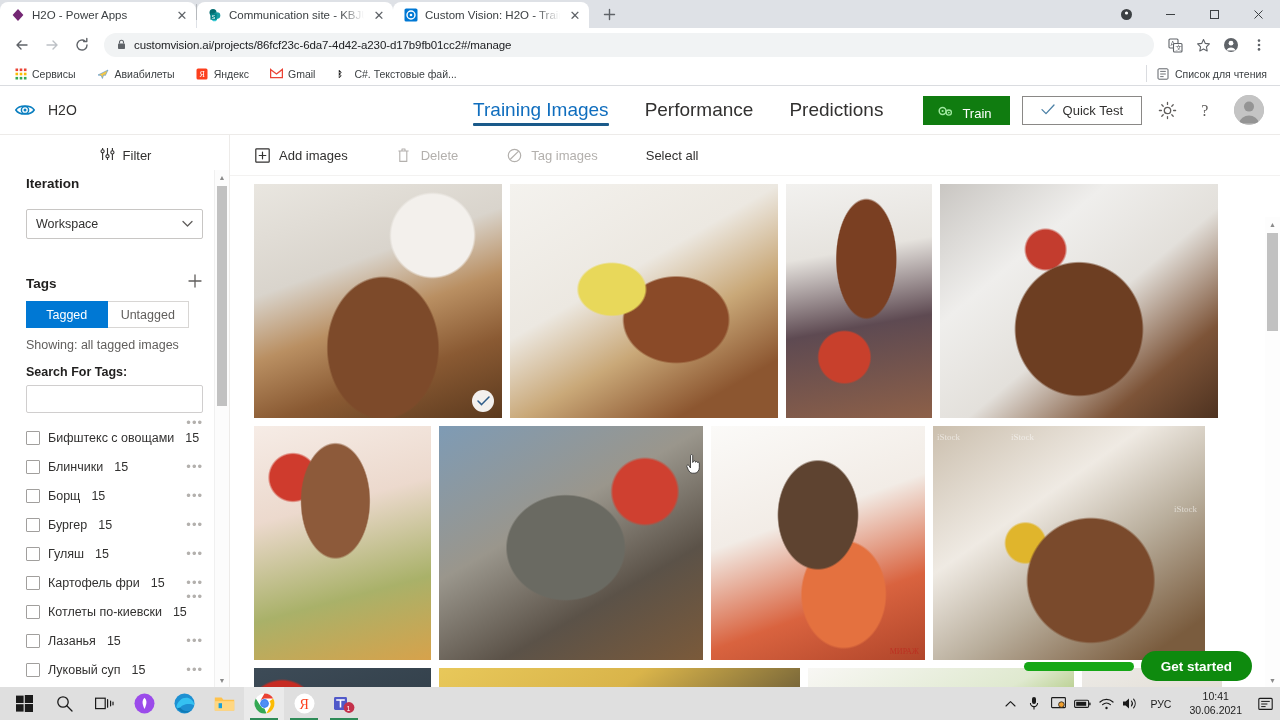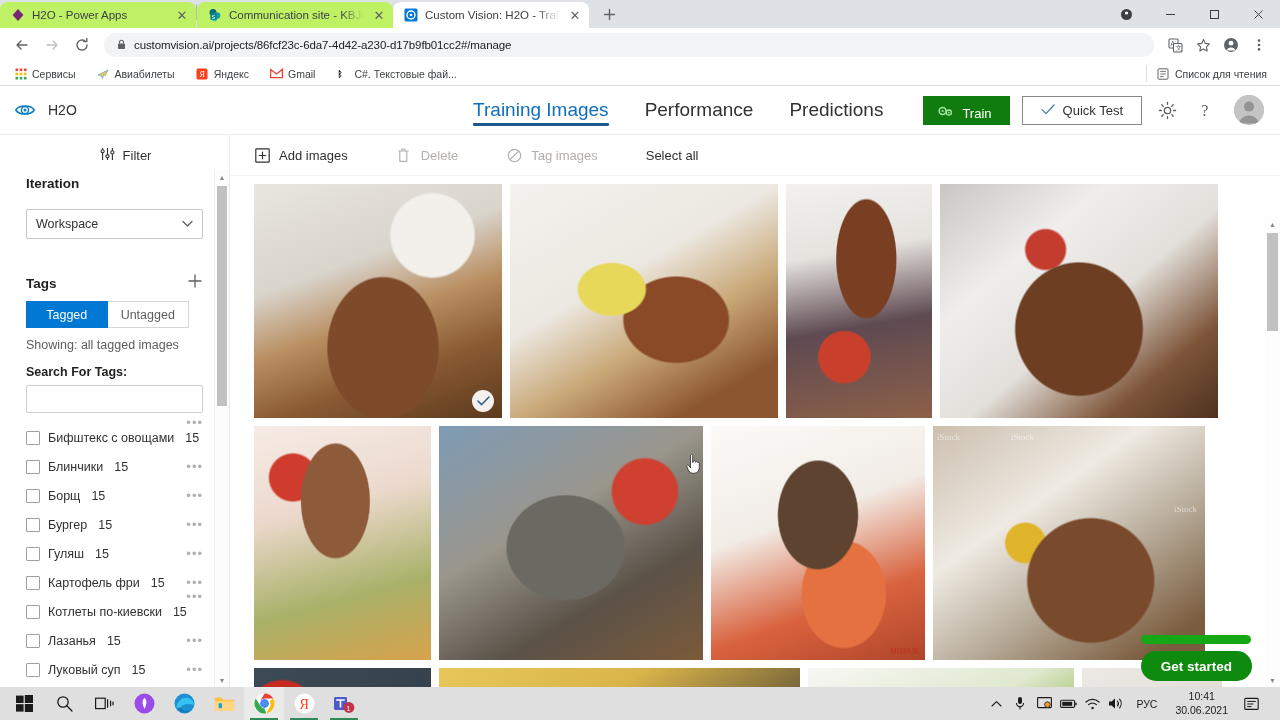--- a/index.html
+++ b/index.html
@@ -25,21 +25,21 @@
     display: flex;
     align-items: center;
     gap: 7px;
     padding: 0 6px 0 10px;
     font-size: 11.5px;
     color: #3c4043;
     border-top-left-radius: 8px;
     border-top-right-radius: 8px;
     position: relative;
   }
-  .tab.inactive { background: #bef264; }
+  .tab.inactive { background: #ffffff; }
   .tab.active { background: #ffffff; }
   .tab .tab-favicon {
     width: 15px; height: 15px; flex: 0 0 15px;
     display: flex; align-items: center; justify-content: center;
   }
   .tab .tab-title {
     flex: 1 1 auto;
     white-space: nowrap;
     overflow: hidden;
     text-overflow: clip;
@@ -383,21 +383,21 @@
     width: 14px; height: 20px;
     pointer-events: none;
     z-index: 50;
   }
 
   
   .get-started-wrap {
     position: absolute;
     right: 28px; bottom: 6px;
     z-index: 40;
-    display: flex; flex-direction: column; align-items: center; gap: 7px;
+    display: flex; align-items: center; gap: 7px;
   }
   .gs-bar { width: 110px; height: 9px; border-radius: 5px; background: #16a716; }
   .btn-get-started {
     background: #0e8a0e;
     color: #fff;
     border: none;
     border-radius: 18px;
     height: 30px;
     padding: 0 20px;
     font-size: 13.5px;
@@ -421,21 +421,21 @@
     position: relative;
   }
   .tb-btn.running::after {
     content: ""; position: absolute; bottom: 0; left: 6px; right: 6px; height: 2px;
     background: #2e8b57;
   }
   .tb-btn.active { background: #eaeaea; }
   .tray {
     margin-left: auto;
     display: flex; align-items: center; gap: 0;
-    padding-right: 16px;
+    padding-right: 2px;
     height: 100%;
   }
   .tray-ico {
     width: 24px; height: 33px;
     display: flex; align-items: center; justify-content: center;
     color: #1b1b1b; font-size: 12px;
   }
   .tray-lang { font-size: 10.5px; color: #1b1b1b; padding: 0 8px; }
   .tray-clock {
     display: flex; flex-direction: column; align-items: center; justify-content: center;

